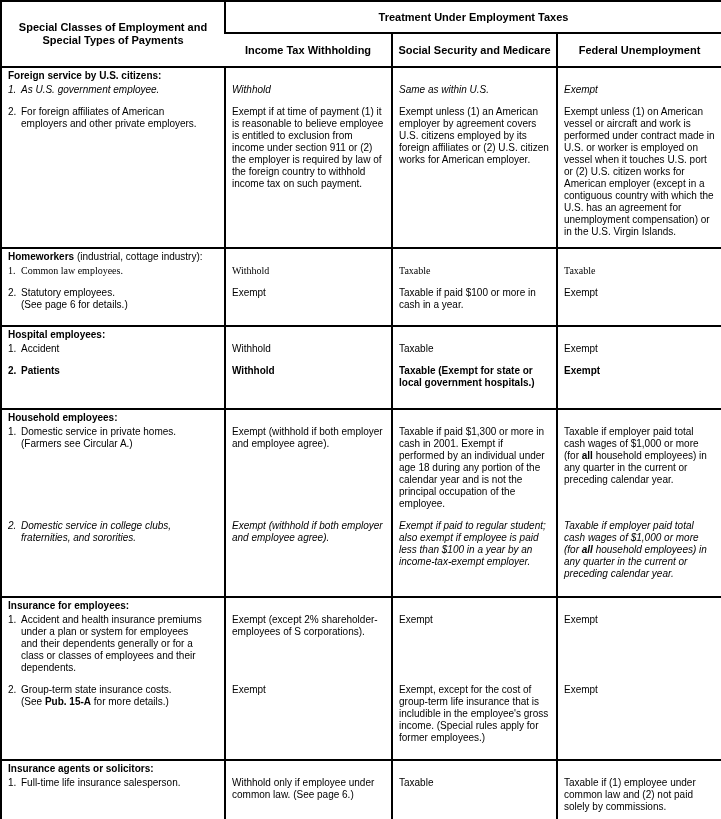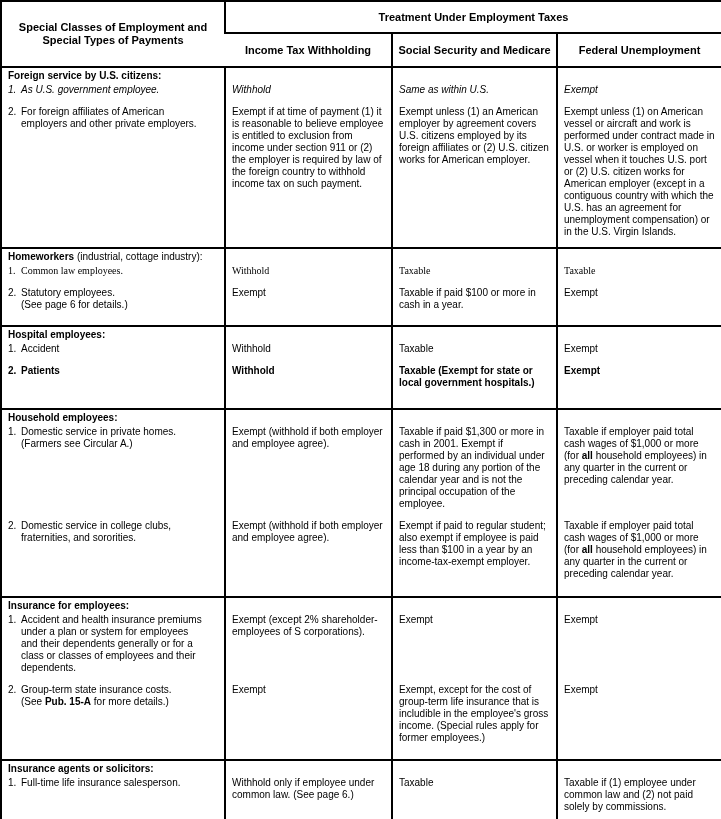--- a/index.html
+++ b/index.html
@@ -24,21 +24,21 @@
   tr.item td { padding-top:1px; padding-bottom:9px; }
   .stitle { font-weight:bold; }
   p { margin:0; }
   .itm { padding-left:13px; }
   .num { display:inline-block; width:13px; margin-left:-13px; }
   .note { display:block; }
   
   .s1 .i1 { height:22px;font-style:italic; }
   .s2 .i1 { height:19px;font-family:Liberation Serif, serif; } .s2 .i2 { height:40px; }
   .s3 .i1 { height:20px; } .s3 .i2 { height:45px;font-weight:bold; }
-  .s4 .i1 { height:88px; } .s4 .i2 { height:78px; }
+  .s4 .i1 { height:88px; } .s4 .i2 { height:78px;font-style:italic; }
   .s5 .i1 { height:62px; } .s5 .i2 { height:77px; }
   .s6 .i1 { height:42px; }
 </style>
 </head>
 <body>
 
 <div class="page">
 <table>
   <colgroup>
     <col class="c1col">

